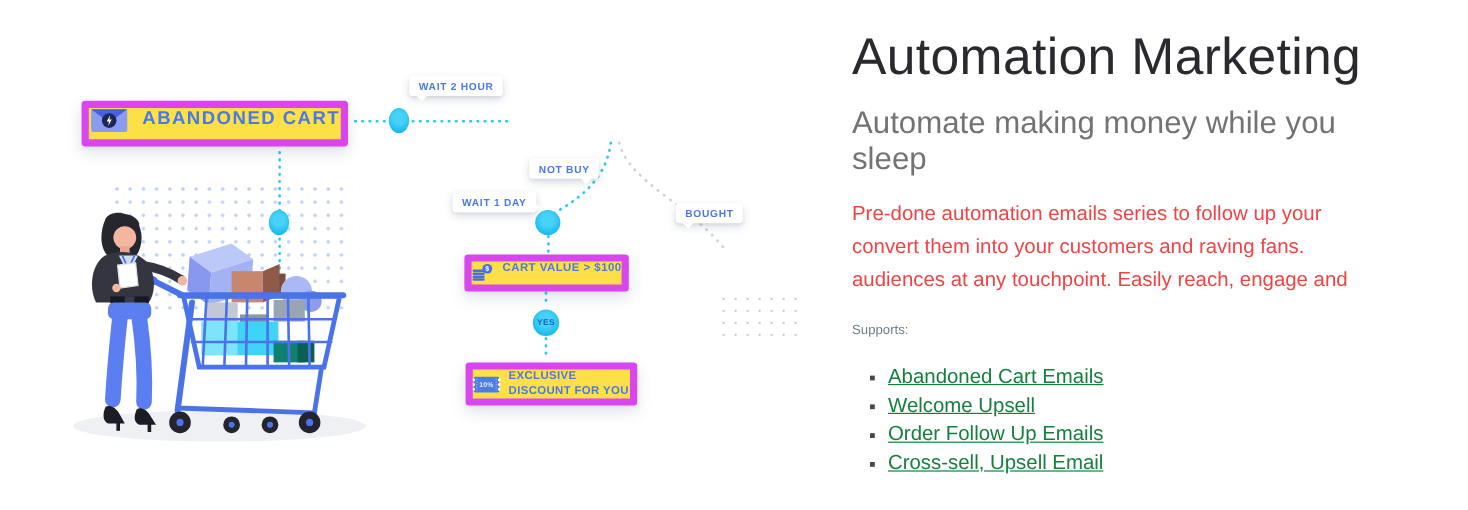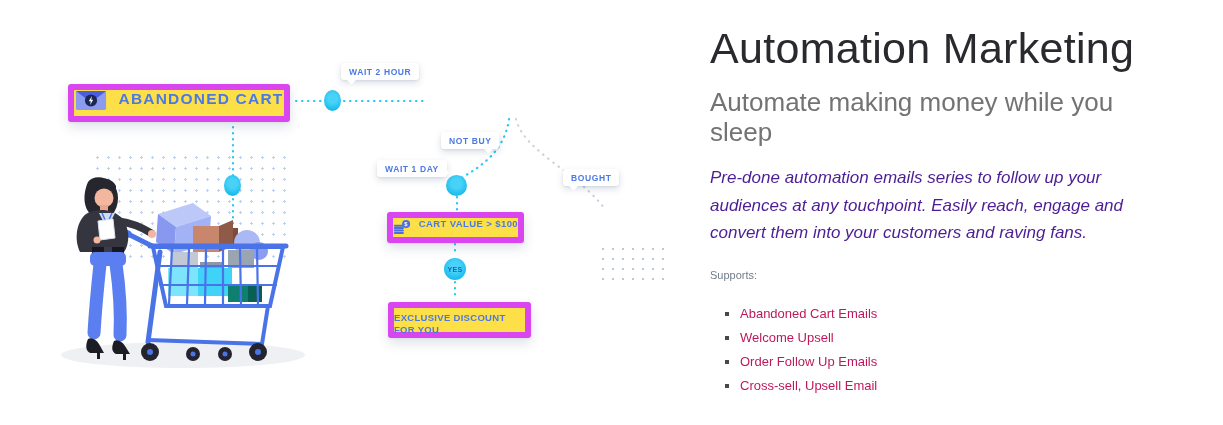--- a/index.html
+++ b/index.html
@@ -26,21 +26,21 @@
     border-radius:3px; box-sizing:border-box;
     box-shadow:0 1px 2px rgba(50,70,110,.06), 0 5px 12px rgba(50,70,110,.16);
     display:flex; align-items:flex-start; justify-content:center; gap:8px;
     color:#4b79e4; font-weight:bold;
   }
   .fbox .ftext { white-space:nowrap; }
   .box-ac { left:68px; top:84px; width:222px; height:38px; font-size:15.5px; letter-spacing:1.2px; gap:12px; }
   .box-forget { left:428px; top:87px; width:186px; height:31px; font-size:9.5px; letter-spacing:.4px; gap:6px; }
   .box-cartvalue { left:387px; top:212px; width:137px; height:31px; font-size:9.5px; letter-spacing:.4px; gap:7px; }
   .box-thanks { left:550px; top:212px; width:111px; height:31px; font-size:9.5px; letter-spacing:.5px; gap:8px; }
-  .box-discount { left:388px; top:302px; width:143px; height:36px; font-size:9.5px; letter-spacing:.3px; gap:7px;flex-direction:column; }
+  .box-discount { left:388px; top:302px; width:143px; height:36px; font-size:9.5px; letter-spacing:.3px; gap:7px; }
   .box-discount .ftext { white-space:normal; line-height:11.5px; }
   .bubble {
     position:absolute; z-index:2; background:#fff; border-radius:3px;
     padding:4px 8px 3px; font-size:8.5px; font-weight:bold; letter-spacing:.6px;
     color:#4b79e4; white-space:nowrap;
     box-shadow:0 1px 2px rgba(50,70,110,.08), 0 3px 7px rgba(50,70,110,.18);
   }
   .bubble::after {
     content:""; position:absolute; width:7px; height:7px; background:#fff;
     transform:rotate(45deg); bottom:-3px;
@@ -58,25 +58,25 @@
   .node-3 { left:224px; top:175px; width:17px; height:21px; }
   .node-yes {
     left:444px; top:258px; width:22px; height:22px;
     display:flex; align-items:center; justify-content:center;
     font-size:7px; font-weight:bold; color:#1363c6; letter-spacing:.3px;
   }
   
   .content { position:absolute; left:710px; top:26px; width:460px; z-index:2; }
   .title { margin:0; font-size:43px; line-height:44px; font-weight:500; letter-spacing:.3px; color:#29292e; }
   .subtitle { margin:17px 0 0; font-size:26px; line-height:30px; color:#737373; font-weight:400; }
-  .para { margin:17px 0 0; font-size:17px; line-height:27.5px; color:#4c1d95;font-style:italic; }
+  .para { margin:17px 0 0; font-size:17px; line-height:27.5px; color:#ef4444; }
   .para span { display:block; }
   .supports { margin:15px 0 0; font-size:11px; line-height:27px; color:#707d8a; }
   .blist { margin:13px 0 0; padding:0 0 0 30px; list-style-type:square; }
-  .blist li { font-size:13px; line-height:24px; color:#be185d; }
+  .blist li { font-size:17px; line-height:24px; color:#15803d;text-decoration:underline; }
   .blist li::marker { color:#46484f; font-size:13px; }
 </style>
 </head>
 <body>
 
 <div class="stage">
 
   <div class="illus">
     <div class="dots dots-left"></div>
     <div class="dots dots-right"></div>
@@ -224,22 +224,22 @@
     <div class="node node-2"></div>
     <div class="node node-3"></div>
     <div class="node node-yes">YES</div>
   </div>
 
   <div class="content">
     <h1 class="title">Automation Marketing</h1>
     <div class="subtitle">Automate making money while you sleep</div>
     <p class="para">
       <span>Pre-done automation emails series to follow up your</span>
+      <span>convert them into your customers and raving fans.</span>
       <span>audiences at any touchpoint. Easily reach, engage and</span>
-      <span>convert them into your customers and raving fans.</span>
     </p>
     <div class="supports">Supports:</div>
     <ul class="blist">
       <li>Abandoned Cart Emails</li>
       <li>Welcome Upsell</li>
       <li>Order Follow Up Emails</li>
       <li>Cross-sell, Upsell Email</li>
     </ul>
   </div>
 </div>

